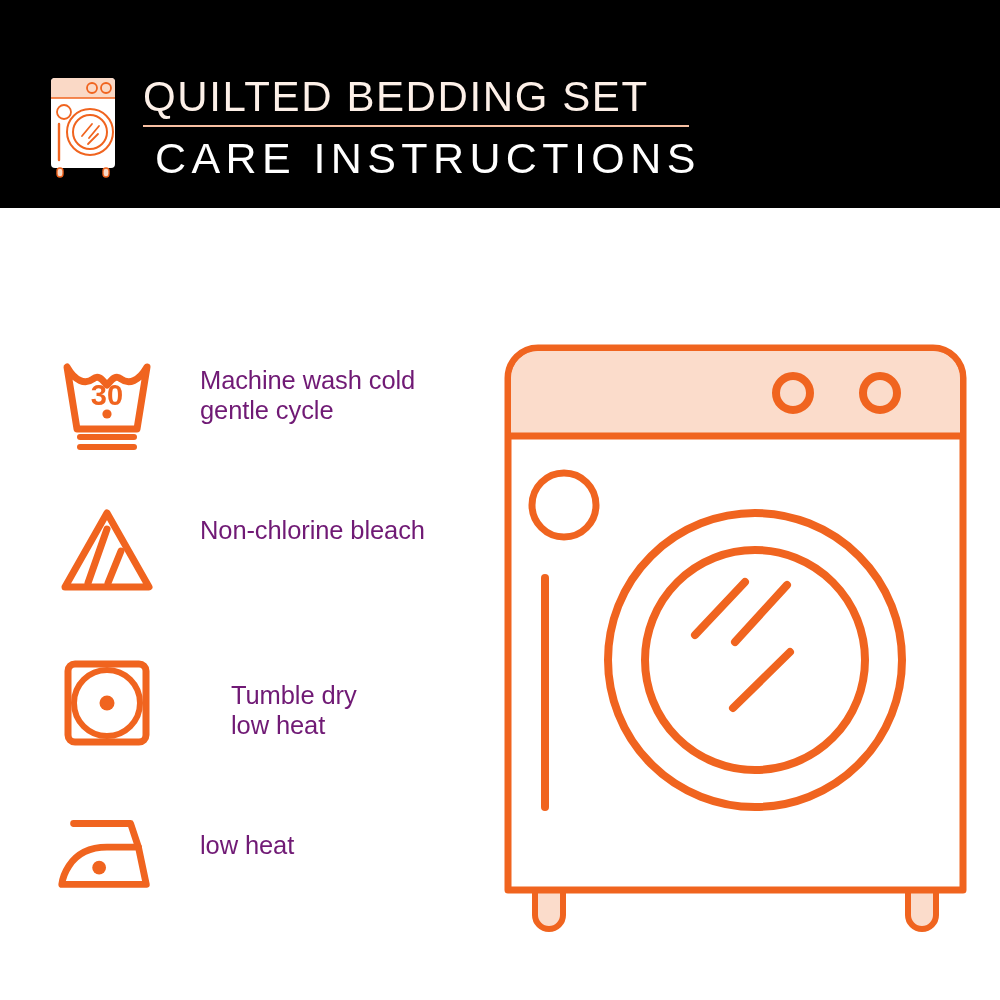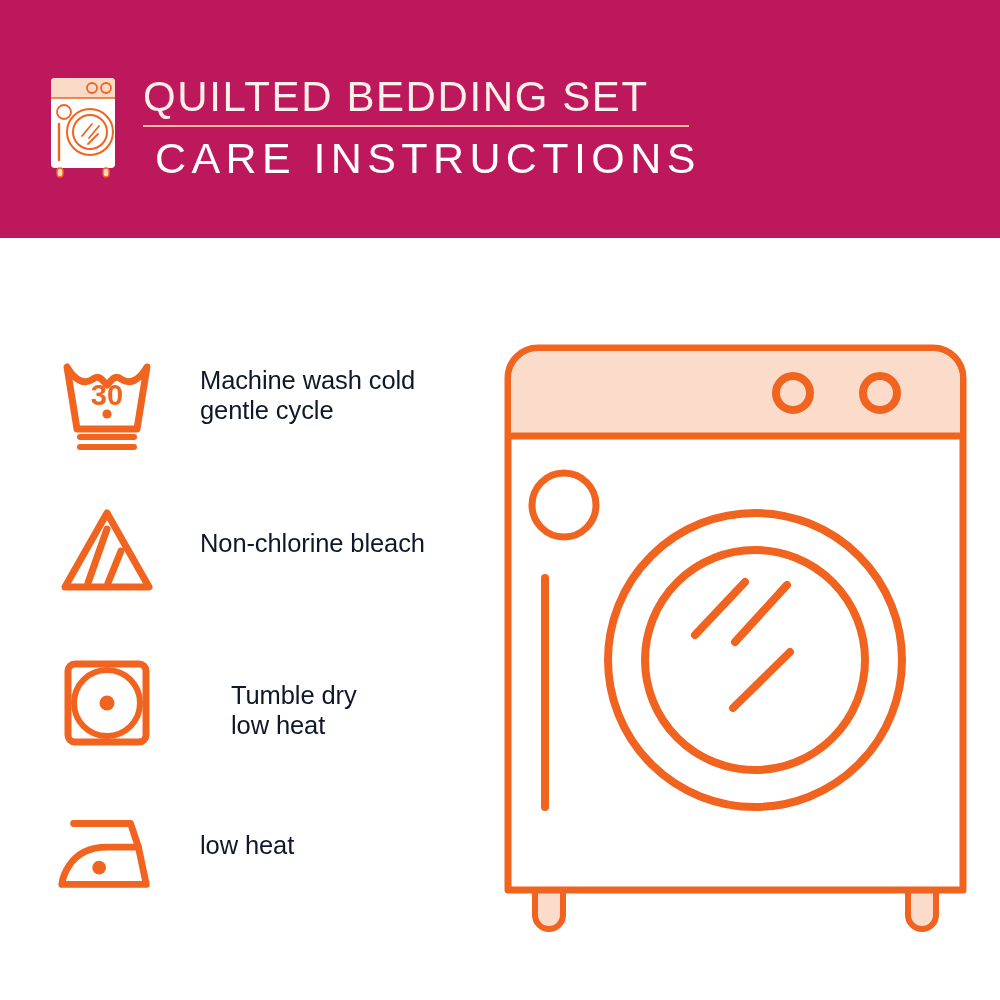--- a/index.html
+++ b/index.html
@@ -18,22 +18,22 @@
     width: 1000px;
     height: 1000px;
     background: #ffffff;
   }
 
   
   #header {
     position: absolute;
     left: 0; top: 0;
     width: 1000px;
-    height: 238px;
-    background: #be185d;
+    height: 208px;
+    background: #000000;
   }
 
   #header-logo {
     position: absolute;
     left: 46px;
     top: 74px;
     width: 74px;
     height: 104px;
   }
 
@@ -101,32 +101,32 @@
     align-items: center;
     justify-content: center;
   }
 
   .care-text {
     position: absolute;
     left: 200px;
     font-family: "Liberation Sans", sans-serif;
     font-size: 25.5px;
     line-height: 30px;
-    color: #0f172a;
+    color: #701a75;
     font-weight: 400;
     letter-spacing: -0.1px;
   }
 
   #row-wash   { top: 110px; }
   #row-bleach { top: 258px; }
   #row-dry    { top: 410px; }
   #row-iron   { top: 560px; }
 
   #row-wash .care-text   { top: 17px; }
-  #row-bleach .care-text { top: 32px; text-align: right; }
+  #row-bleach .care-text { top: 19px; text-align: right; }
   #row-dry .care-text    { top: 32px; margin-left: 31px; }
   #row-iron .care-text   { top: 32px; }
 
   
   #machine {
     position: absolute;
     left: 490px;
     top: 330px;
     width: 490px;
     height: 610px;

